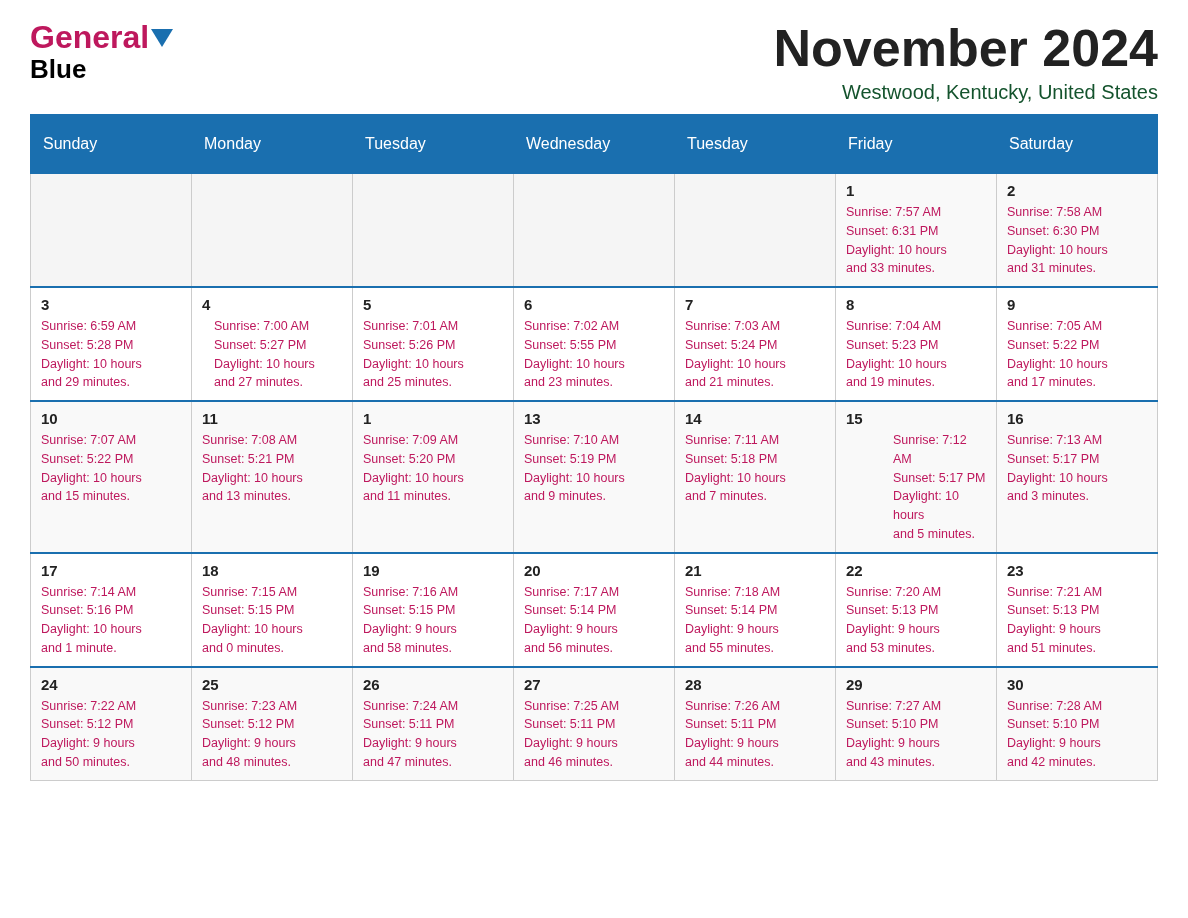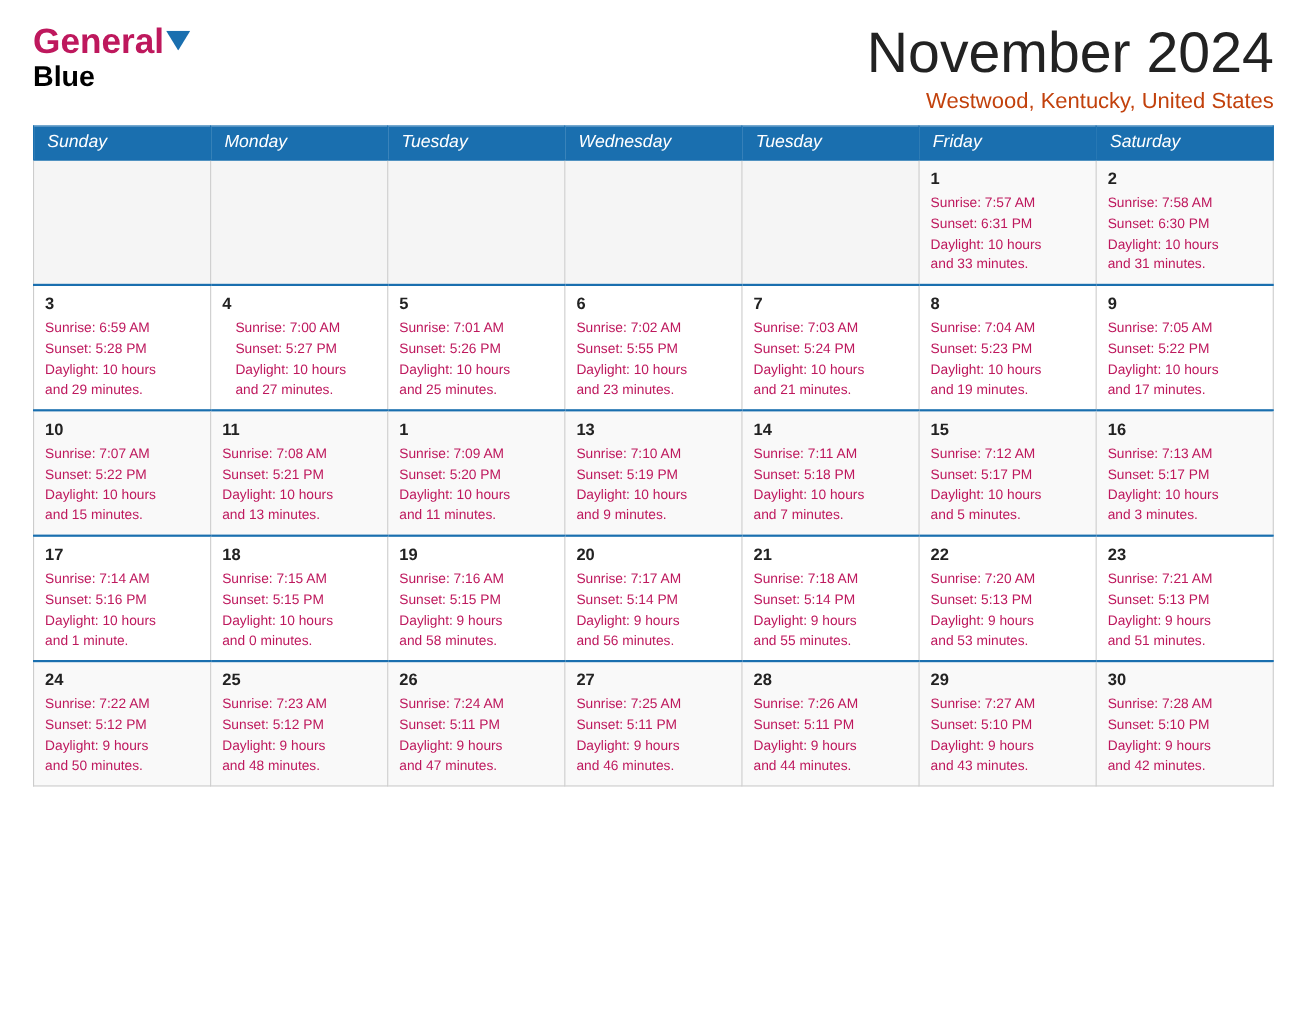--- a/index.html
+++ b/index.html
@@ -31,43 +31,42 @@
       font-size: 26px;
       font-weight: bold;
       color: #000000;
       line-height: 1.1;
     }
     .title-section {
       text-align: right;
     }
     .month-title {
       font-size: 52px;
-      font-weight: normal;
+      font-weight: bold;
       color: #222;
       line-height: 1.1;
     }
     .location {
       font-size: 20px;
-      color: #c2410c;
+      color: #14532d;
       margin-top: 4px;
     }
     .calendar {
       width: 100%;
       border-collapse: collapse;
       margin-top: 10px;
     }
     .calendar th {
       background-color: #1a6faf;
       color: #fff;
       font-size: 16px;
       font-weight: normal;
-      padding: 6px 12px;
+      padding: 20px 12px;
       text-align: left;
       border: 1px solid #1a6faf;
-      font-style: italic;
     }
     .calendar td {
       vertical-align: top;
       padding: 8px 10px;
       border: 1px solid #ccc;
       width: 14.28%;
       font-size: 13px;
       color: #333;
       background: #fff;
       min-height: 90px;
@@ -234,21 +233,21 @@
         </td>
         <td>
           <span class="day-number">14</span>
           <div class="day-info" style="white-space: pre-line;">Sunrise: 7:11 AM
 Sunset: 5:18 PM
 Daylight: 10 hours
 and 7 minutes.</div>
         </td>
         <td>
           <span class="day-number">15</span>
-          <div class="day-info" style="white-space: pre-line;">Sunrise: 7:12 AM
+          <div class="day-info" style="white-space: pre-line; margin-left: 47px;">Sunrise: 7:12 AM
 Sunset: 5:17 PM
 Daylight: 10 hours
 and 5 minutes.</div>
         </td>
         <td>
           <span class="day-number">16</span>
           <div class="day-info" style="white-space: pre-line;">Sunrise: 7:13 AM
 Sunset: 5:17 PM
 Daylight: 10 hours
 and 3 minutes.</div>

